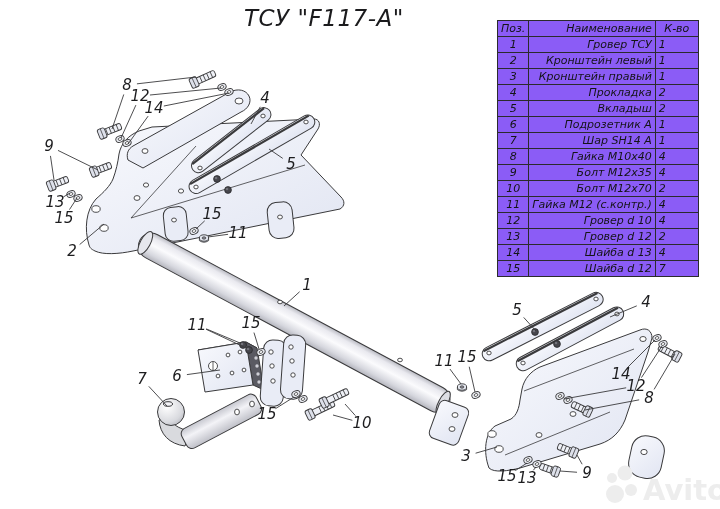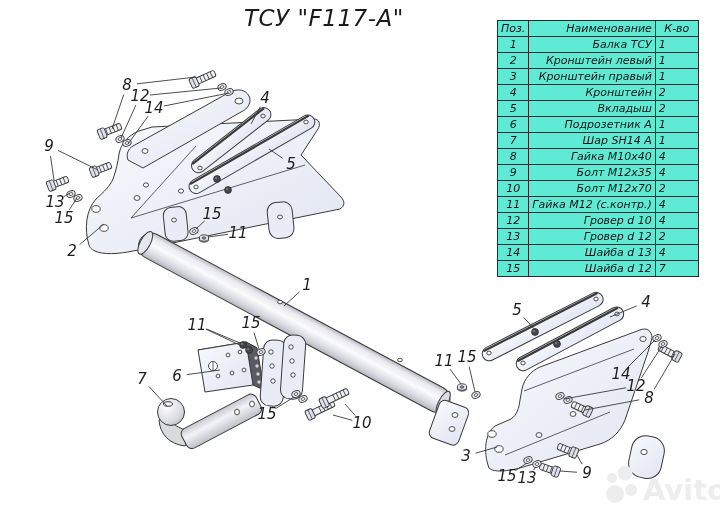--- a/index.html
+++ b/index.html
@@ -2,21 +2,21 @@
 <html><head>
 <meta charset="utf-8">
 <style>
   html,body{margin:0;padding:0;background:#fff;}
   .stage{position:relative;width:720px;height:509px;background:#ffffff;overflow:hidden;
          font-family:"DejaVu Sans",sans-serif;}
   .dwg{position:absolute;left:0;top:0;}
   .title{position:absolute;left:244px;top:4px;font-style:italic;font-size:23px;
          line-height:29px;color:#1b1b1d;letter-spacing:.5px;white-space:nowrap;}
   .ptable{position:absolute;left:497px;top:20px;border-collapse:collapse;
-          font-style:italic;font-size:11px;color:#141416;background:#5eead4;}
+          font-style:italic;font-size:11px;color:#141416;background:#8b5cf6;}
   .ptable th,.ptable td{border:1px solid #2b2b2d;padding:0 3px;height:15px;
           line-height:15px;font-weight:normal;white-space:nowrap;}
   .c-pos{width:22px;text-align:center;}
   .c-name{width:112px;text-align:right;}
   .c-qty{width:36px;}
   .wm{position:absolute;left:596px;top:456px;}
   .wm text{font-family:"DejaVu Sans",sans-serif;font-weight:bold;}
   .co{font-family:"DejaVu Sans",sans-serif;font-style:italic;font-size:15px;fill:#1d1d1f;}
   .part{stroke:#3a3a3c;stroke-width:1;}
   .hole{fill:#ffffff;stroke:#3a3a3c;stroke-width:.9;}
@@ -524,36 +524,36 @@
     <thead>
       <tr>
         <th class="c-pos">Поз.</th>
         <th class="c-name">Наименование</th>
         <th class="c-qty">К-во</th>
       </tr>
     </thead>
     <tbody>
         <tr>
           <td class="c-pos">1</td>
-          <td class="c-name">Балка ТСУ</td>
+          <td class="c-name">Гровер ТСУ</td>
           <td class="c-qty">1</td>
         </tr>
         <tr>
           <td class="c-pos">2</td>
           <td class="c-name">Кронштейн левый</td>
           <td class="c-qty">1</td>
         </tr>
         <tr>
           <td class="c-pos">3</td>
           <td class="c-name">Кронштейн правый</td>
           <td class="c-qty">1</td>
         </tr>
         <tr>
           <td class="c-pos">4</td>
-          <td class="c-name">Кронштейн</td>
+          <td class="c-name">Прокладка</td>
           <td class="c-qty">2</td>
         </tr>
         <tr>
           <td class="c-pos">5</td>
           <td class="c-name">Вкладыш</td>
           <td class="c-qty">2</td>
         </tr>
         <tr>
           <td class="c-pos">6</td>
           <td class="c-name">Подрозетник А</td>

